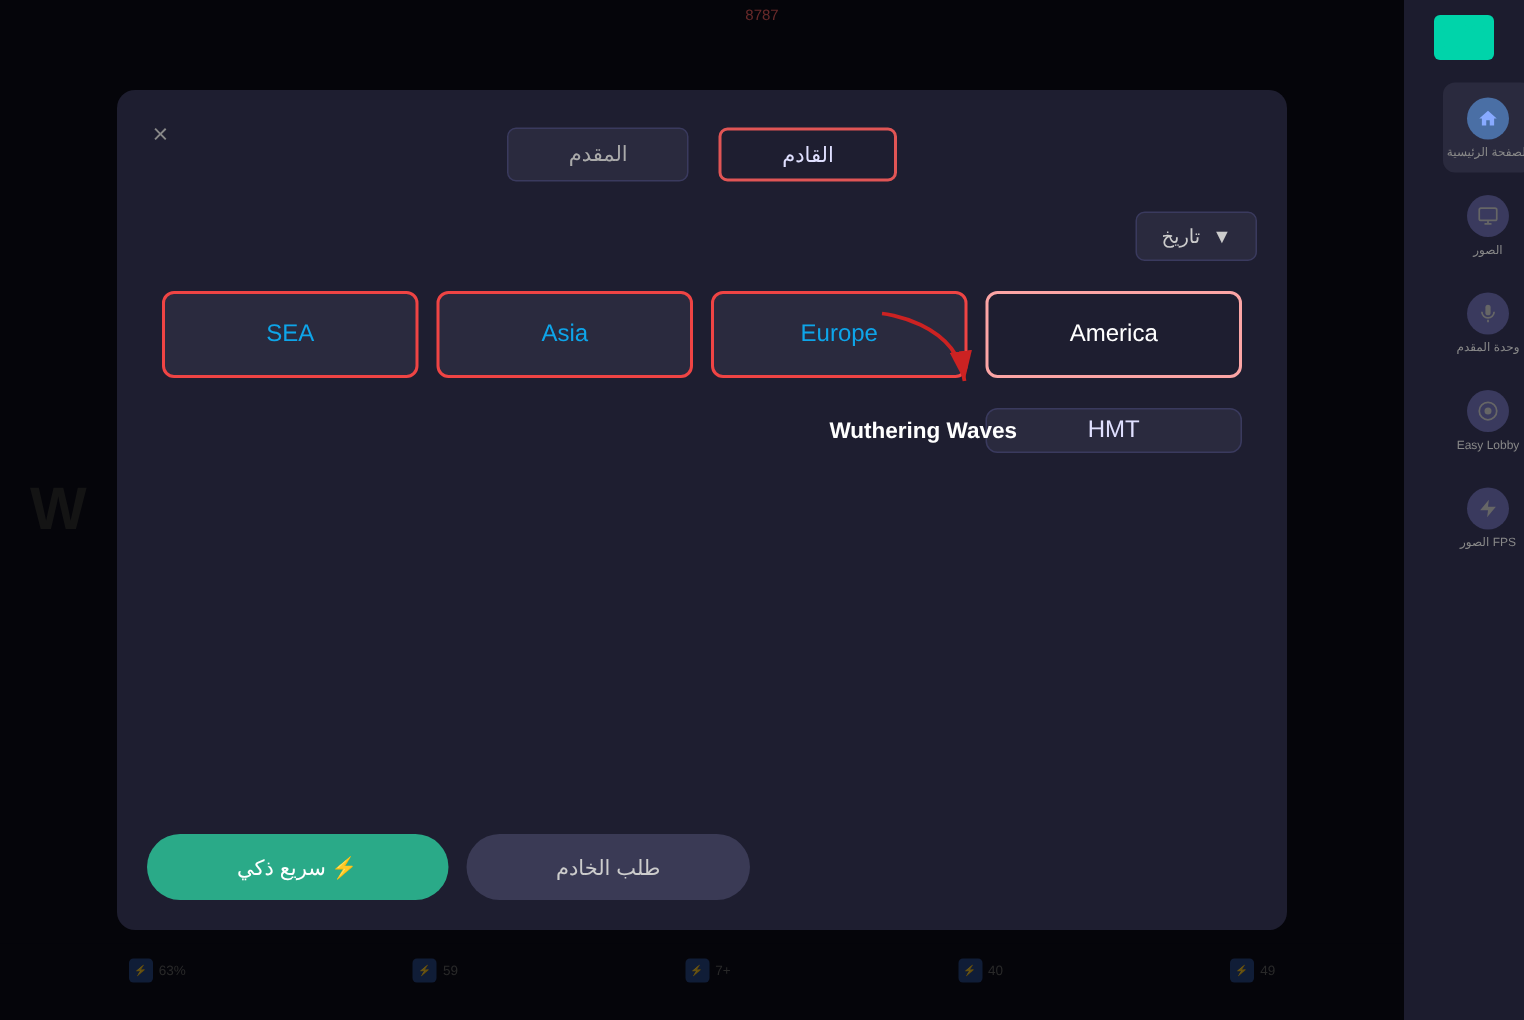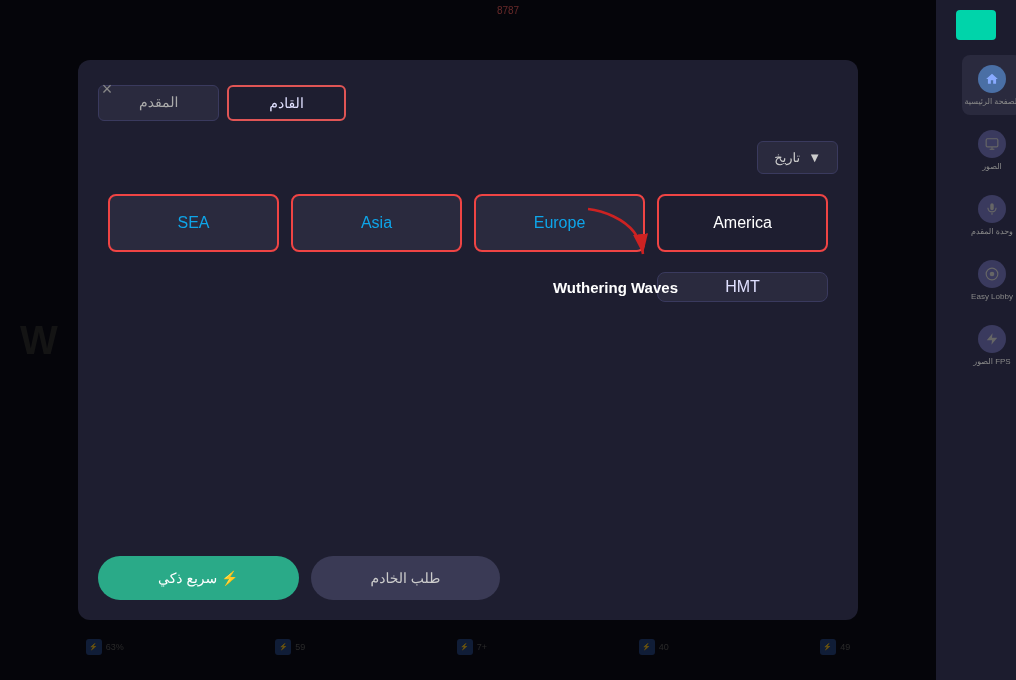--- a/index.html
+++ b/index.html
@@ -162,21 +162,22 @@
       cursor: pointer;
       display: flex;
       align-items: center;
       justify-content: center;
       border-radius: 50%;
     }
 
     
     .tabs {
       display: flex;
-      gap: 8px;
+      justify-content: center;
+      gap: 20px;
       margin-bottom: 20px;
       margin-top: 5px;
     }
 
     .tab {
       padding: 8px 40px;
       border-radius: 6px;
       cursor: pointer;
       font-size: 14px;
       direction: rtl;
@@ -233,21 +234,21 @@
       background: #2a2a3e;
       border: 2px solid #ef4444;
       color: #0ea5e9;
       font-size: 16px;
       cursor: pointer;
       text-align: center;
     }
 
     .server-btn.selected {
       background: #1e1e30;
-      border: 2px solid #ef4444;
+      border: 2px solid #fca5a5;
       color: white;
     }
 
     
     .server-grid-row2 {
       display: flex;
       justify-content: flex-end;
       padding: 0 10px;
       margin-bottom: 20px;
     }

